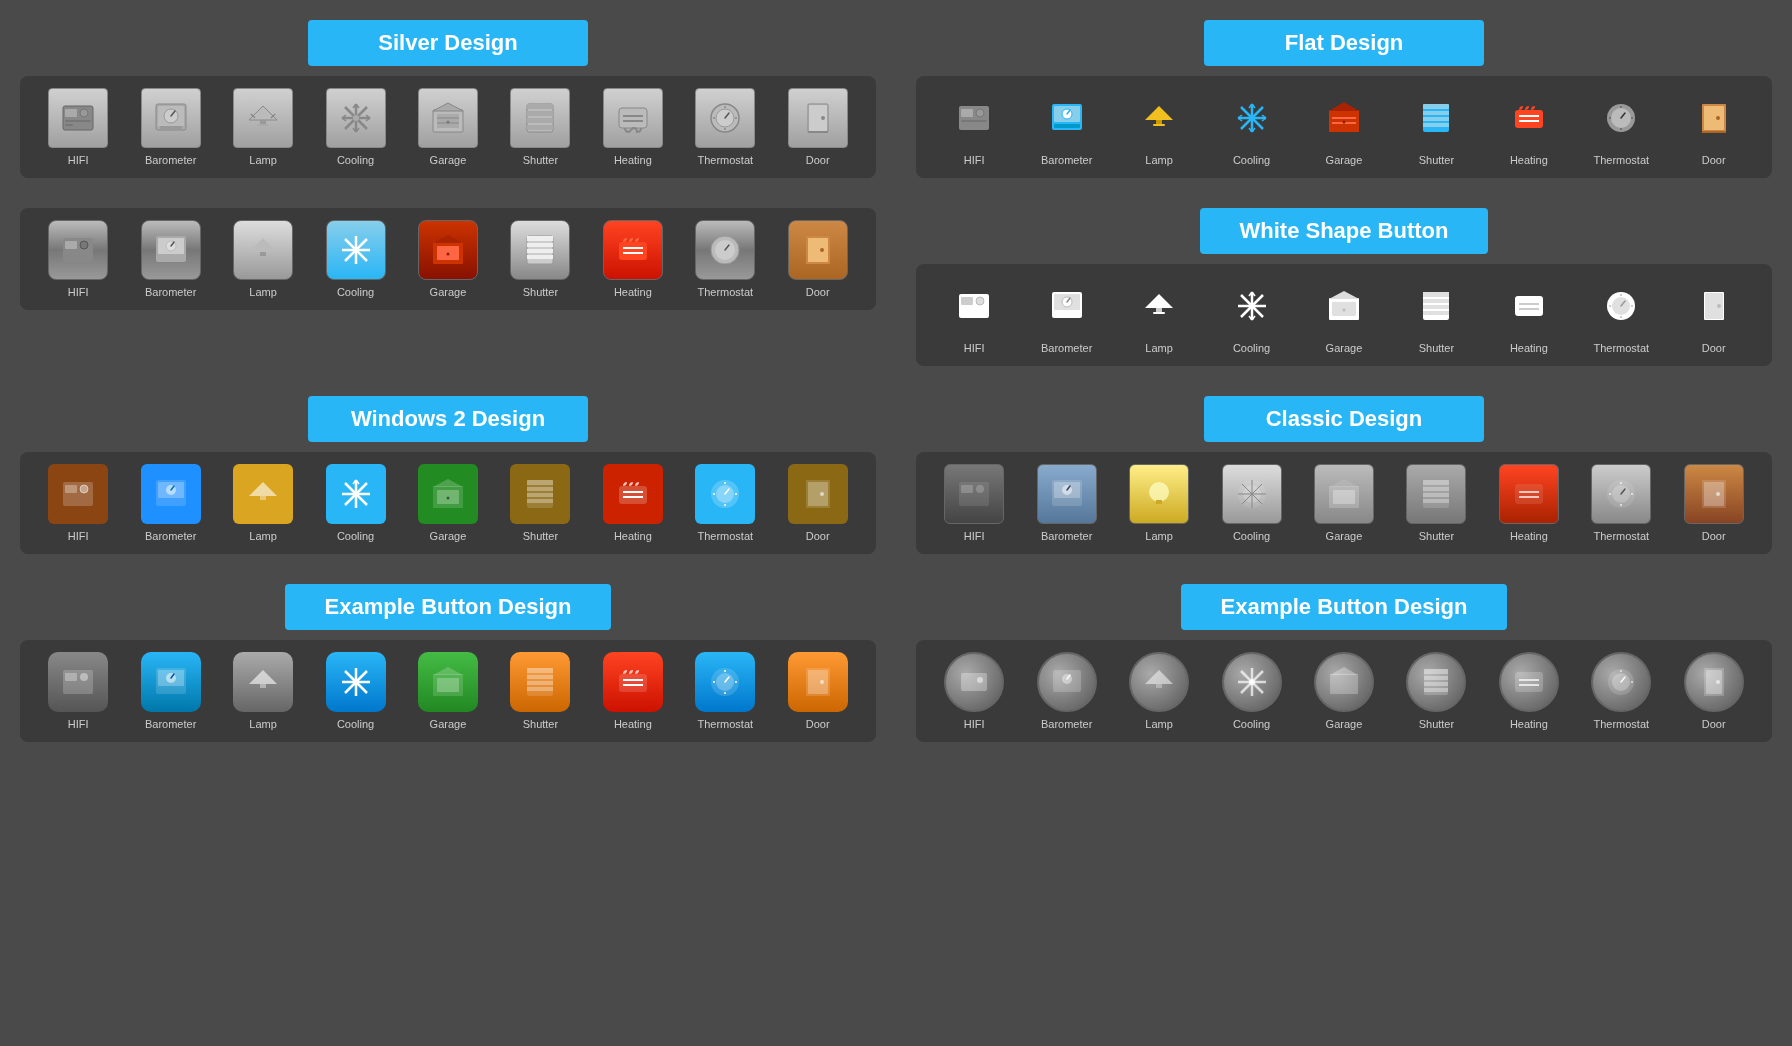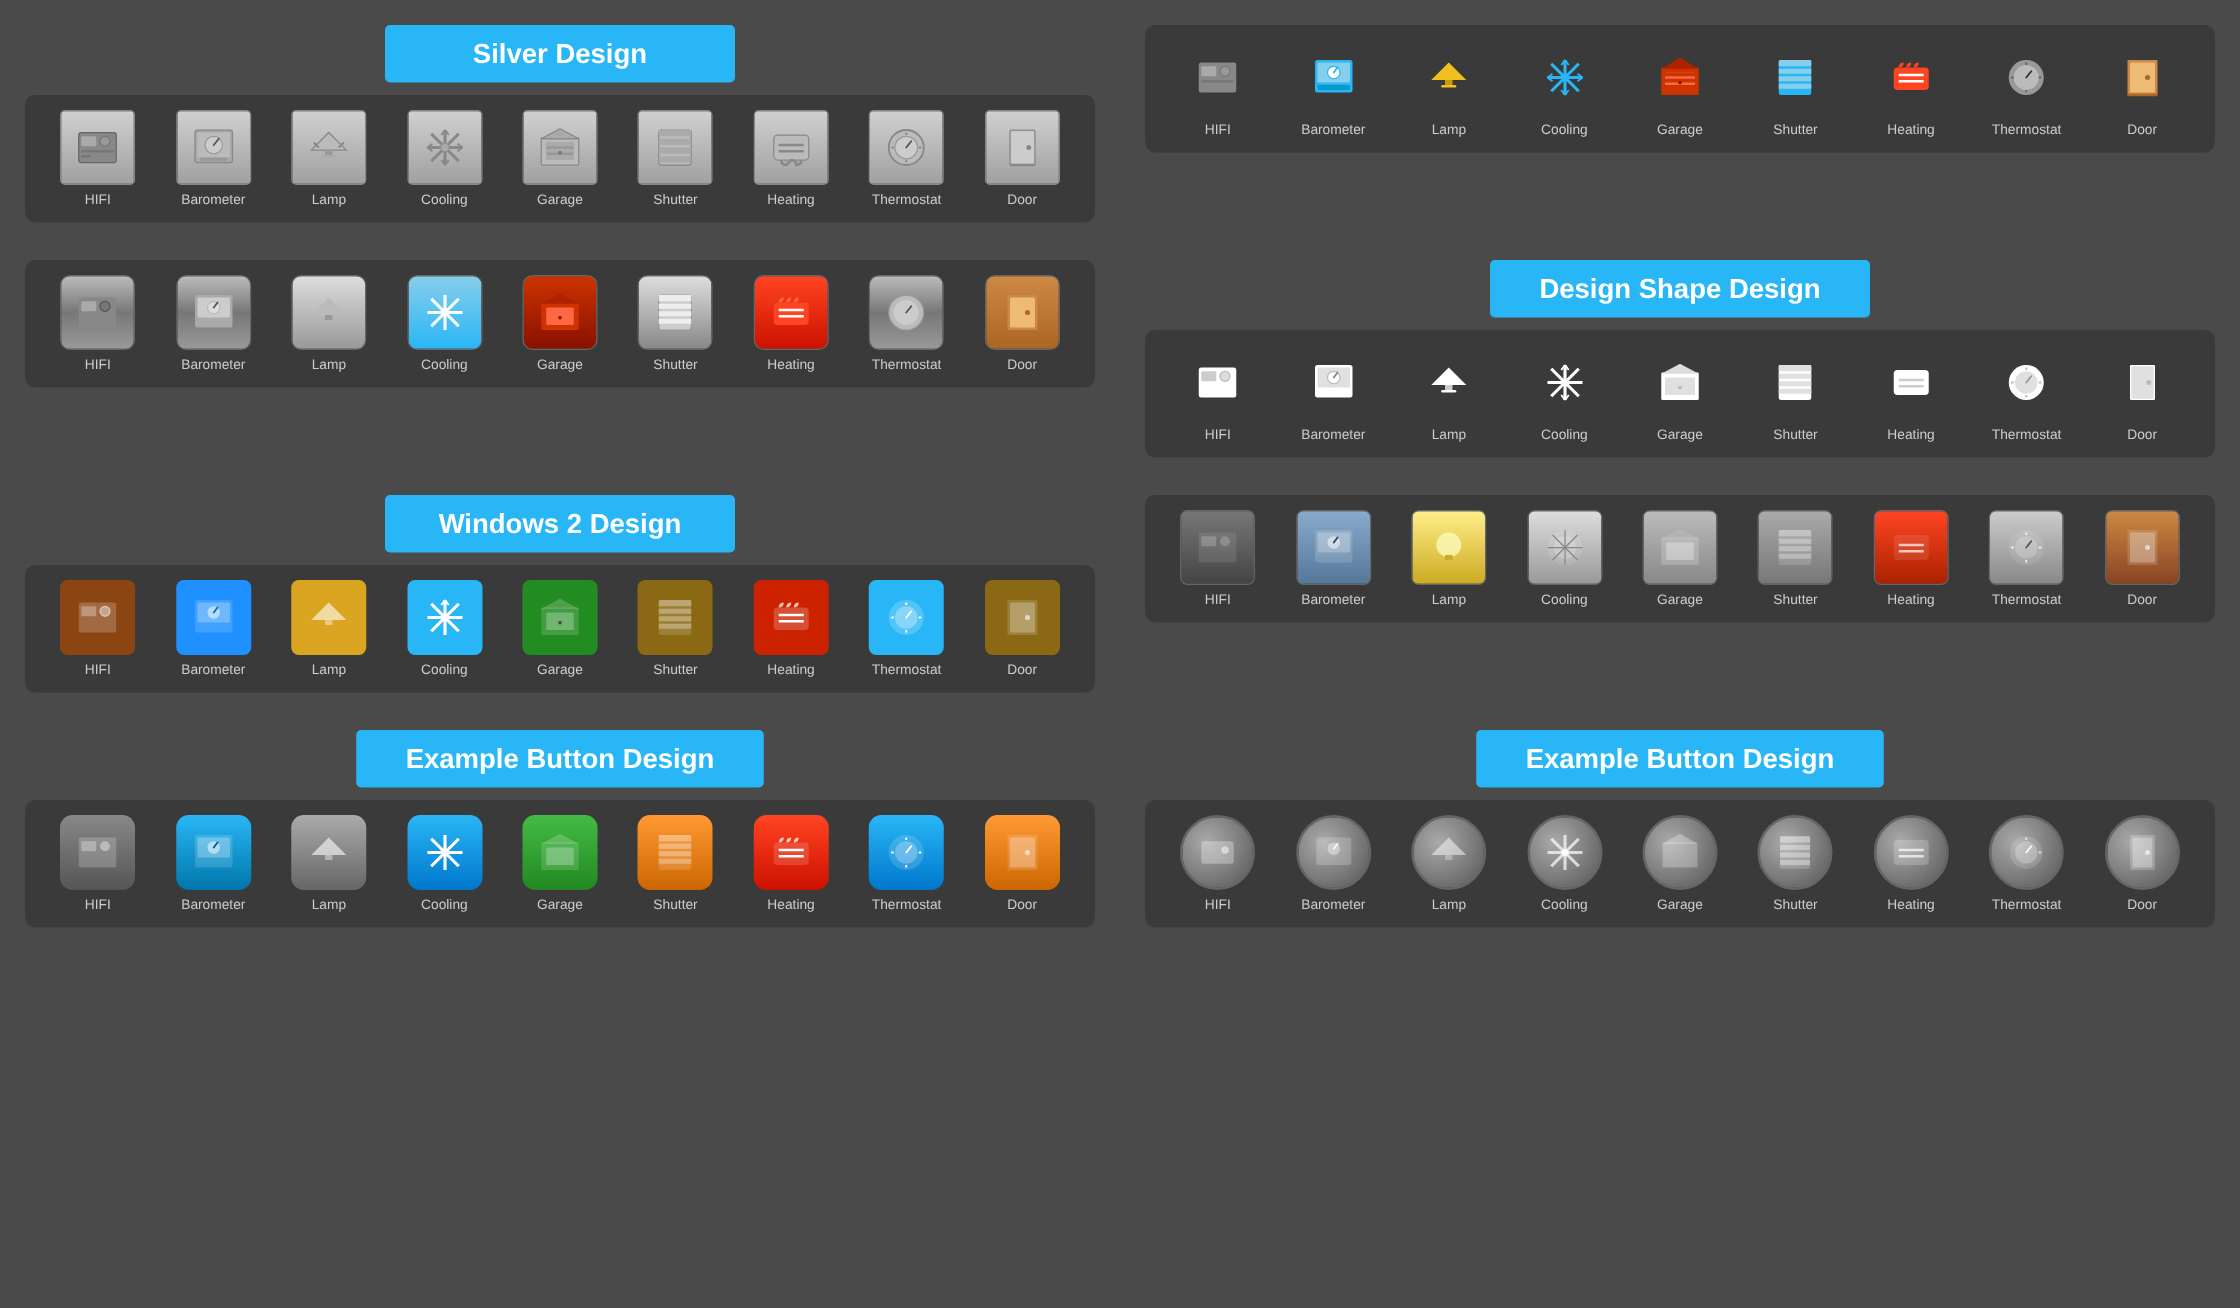--- a/index.html
+++ b/index.html
@@ -278,20 +278,21 @@
               <circle cx="23" cy="18" r="2" fill="#888"></circle>
               <line x1="8" y1="32" x2="28" y2="32" stroke="#888" stroke-width="2"></line>
             </svg>
         </div>
         <span>Door</span>
       </div>
     </div>
   </div>
 
   <div class="design-section">
+    <div class="design-title">Flat Design</div>
     <div class="icon-strip flat">
       <div class="icon-item">
         <div class="icon-box">
           <svg viewBox="0 0 36 36" fill="none">
               <rect x="3" y="6" width="30" height="24" rx="2" fill="#888"></rect>
               <rect x="5" y="9" width="12" height="8" rx="1" fill="#aaa"></rect>
               <circle cx="24" cy="13" r="4" fill="#999" stroke="#777" stroke-width="1"></circle>
               <rect x="5" y="20" width="26" height="2" rx="1" fill="#777"></rect>
             </svg>
         </div>
@@ -503,21 +504,21 @@
               <rect x="8" y="6" width="20" height="24" rx="1" fill="#eebb77"></rect>
               <circle cx="22" cy="18" r="2" fill="#aa6622"></circle>
             </svg>
         </div>
         <span>Door</span>
       </div>
     </div>
   </div>
 
   <div class="design-section">
-    <div class="design-title">Design Shape Design</div>
+    <div class="design-title">White Shape Button</div>
     <div class="icon-strip white-shape">
       <div class="icon-item">
         <div class="icon-box">
           <svg viewBox="0 0 36 36" fill="none">
               <rect x="3" y="6" width="30" height="24" rx="2" fill="white"></rect>
               <rect x="5" y="9" width="12" height="8" rx="1" fill="#ccc"></rect>
               <circle cx="24" cy="13" r="4" fill="#ddd" stroke="#bbb" stroke-width="1"></circle>
             </svg>
         </div>
         <span>HIFI</span>
@@ -723,20 +724,21 @@
               <rect x="8" y="6" width="20" height="24" rx="1" fill="rgba(255,255,255,0.25)"></rect>
               <circle cx="22" cy="18" r="2" fill="rgba(255,255,255,0.6)"></circle>
             </svg>
         </div>
         <span>Door</span>
       </div>
     </div>
   </div>
 
   <div class="design-section">
+    <div class="design-title">Classic Design</div>
     <div class="icon-strip classic">
       <div class="icon-item">
         <div class="icon-box" style="background: linear-gradient(180deg, #777 0%, #444 100%);">
           <svg viewBox="0 0 36 36" fill="none">
               <rect x="3" y="6" width="30" height="24" rx="2" fill="rgba(255,255,255,0.1)"></rect>
               <rect x="5" y="9" width="12" height="8" rx="1" fill="rgba(255,255,255,0.2)"></rect>
               <circle cx="24" cy="13" r="4" fill="rgba(255,255,255,0.2)"></circle>
             </svg>
         </div>
         <span>HIFI</span>

